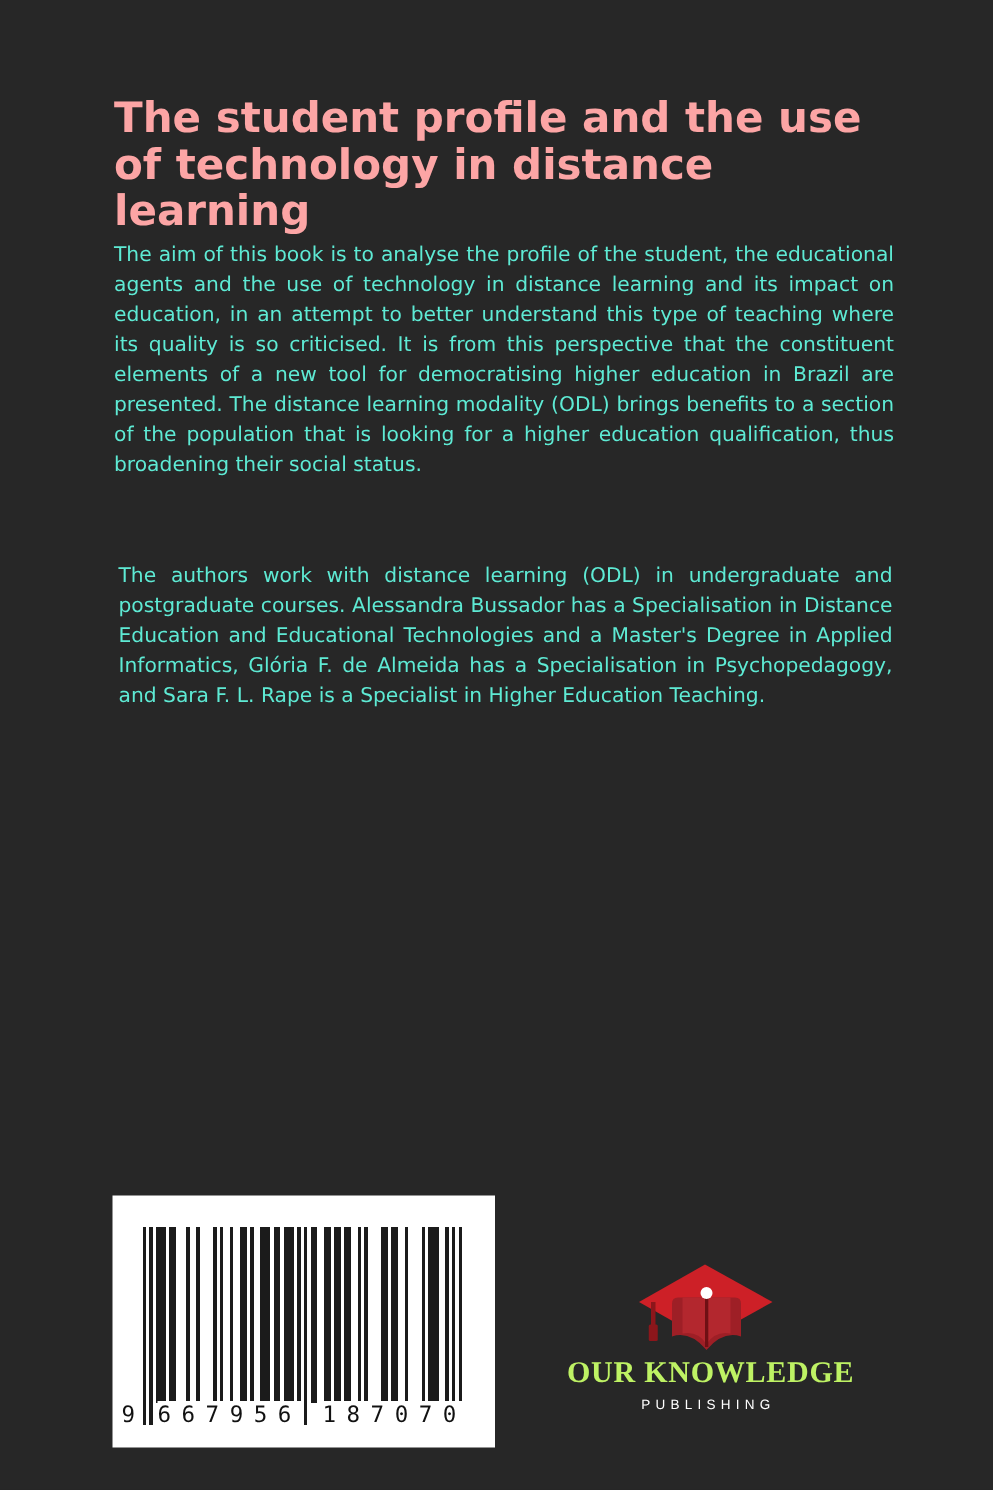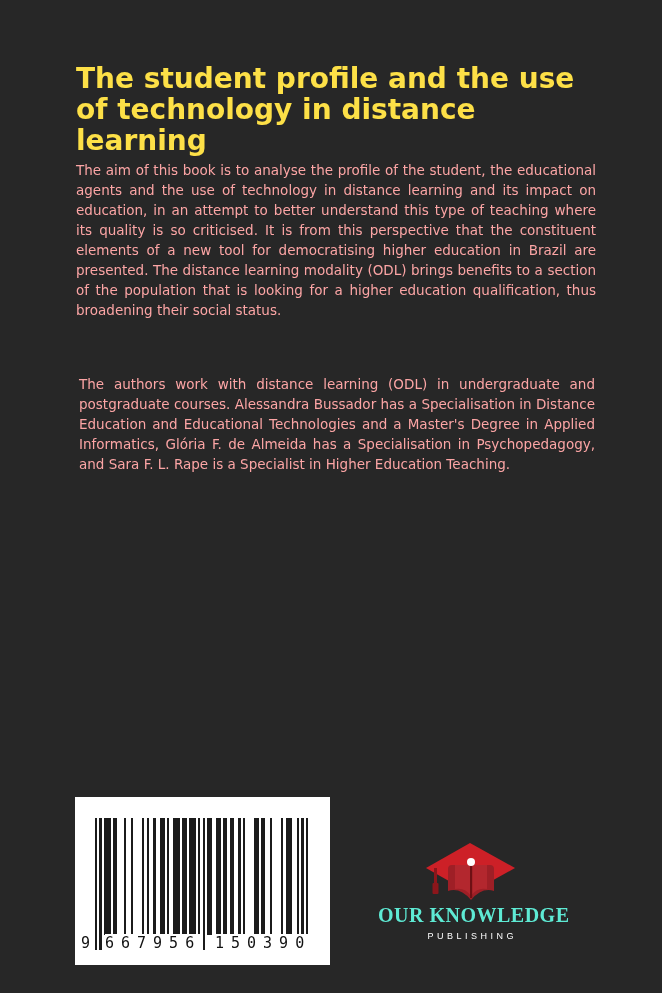--- a/index.html
+++ b/index.html
@@ -5,26 +5,26 @@
   html,body { margin:0; padding:0; }
   body {
     width:662px; height:993px;
     background:#272727;
     position:relative;
     overflow:hidden;
     font-family:"DejaVu Sans", sans-serif;
   }
   .title {
     position:absolute; left:76px; top:44px; width:534px;
-    color:#fde047; font-weight:bold;
+    color:#fca5a5; font-weight:bold;
     font-size:28px; line-height:31px;
     white-space:pre-line; letter-spacing:0px;
   }
   .body-text {
-    color:#fca5a5; font-size:13.5px; line-height:20px;
+    color:#5eead4; font-size:13.5px; line-height:20px;
     text-align:justify;
   }
   .synopsis { position:absolute; left:76px; top:146px; width:520px; }
   .bio      { position:absolute; left:79px; top:360px; width:516px; }
 
   .barcode-box {
     position:absolute; left:75px; top:797px;
     width:255px; height:168px; background:#ffffff;
   }
   .barcode-svg { position:absolute; left:20px; top:21px; }
@@ -37,21 +37,21 @@
   .bc-first { left:6px; }
   .bc-left  { left:30px;  letter-spacing:7px; }
   .bc-right { left:140px; letter-spacing:7px; }
 
   .logo {
     position:absolute; left:378px; top:842px; width:185px;
     text-align:center;
   }
   .logo svg { display:block; margin:0 auto; }
   .publisher-name {
-    color:#5eead4; font-family:"Liberation Serif", serif;
+    color:#bef264; font-family:"Liberation Serif", serif;
     font-weight:bold; font-size:20px; letter-spacing:0.5px;
     margin-top:0px; white-space:nowrap;
   }
   .publisher-sub {
     color:#ffffff; font-family:"Liberation Sans", sans-serif;
     font-size:9px; letter-spacing:3.5px; padding-left:3.5px;
     margin-top:4px; white-space:nowrap;
   }
 </style>
 </head>
@@ -112,21 +112,21 @@
         <rect x="186.09" y="0" width="2.29" height="117"></rect>
         <rect x="190.58" y="0" width="2.29" height="117"></rect>
         <rect x="192.82" y="0" width="2.29" height="117"></rect>
         <rect x="195.06" y="0" width="2.29" height="117"></rect>
         <rect x="201.79" y="0" width="2.29" height="117"></rect>
         <rect x="206.27" y="0" width="2.29" height="132"></rect>
         <rect x="210.76" y="0" width="2.29" height="132"></rect>
       </svg>
     <span class="bc-digit bc-first">9</span>
     <span class="bc-digit bc-left">667956</span>
-    <span class="bc-digit bc-right">150390</span>
+    <span class="bc-digit bc-right">187070</span>
   </div>
 
   <div class="logo">
     <svg width="92" height="62" viewBox="0 0 92 62">
 
       <polygon points="45,1 90,26 45,51 1,26" fill="#cd2027"></polygon>
 
       <rect x="9" y="26" width="3" height="16" fill="#8c161b"></rect>
       <rect x="7.5" y="41" width="6" height="11" rx="1" fill="#8c161b"></rect>
 

